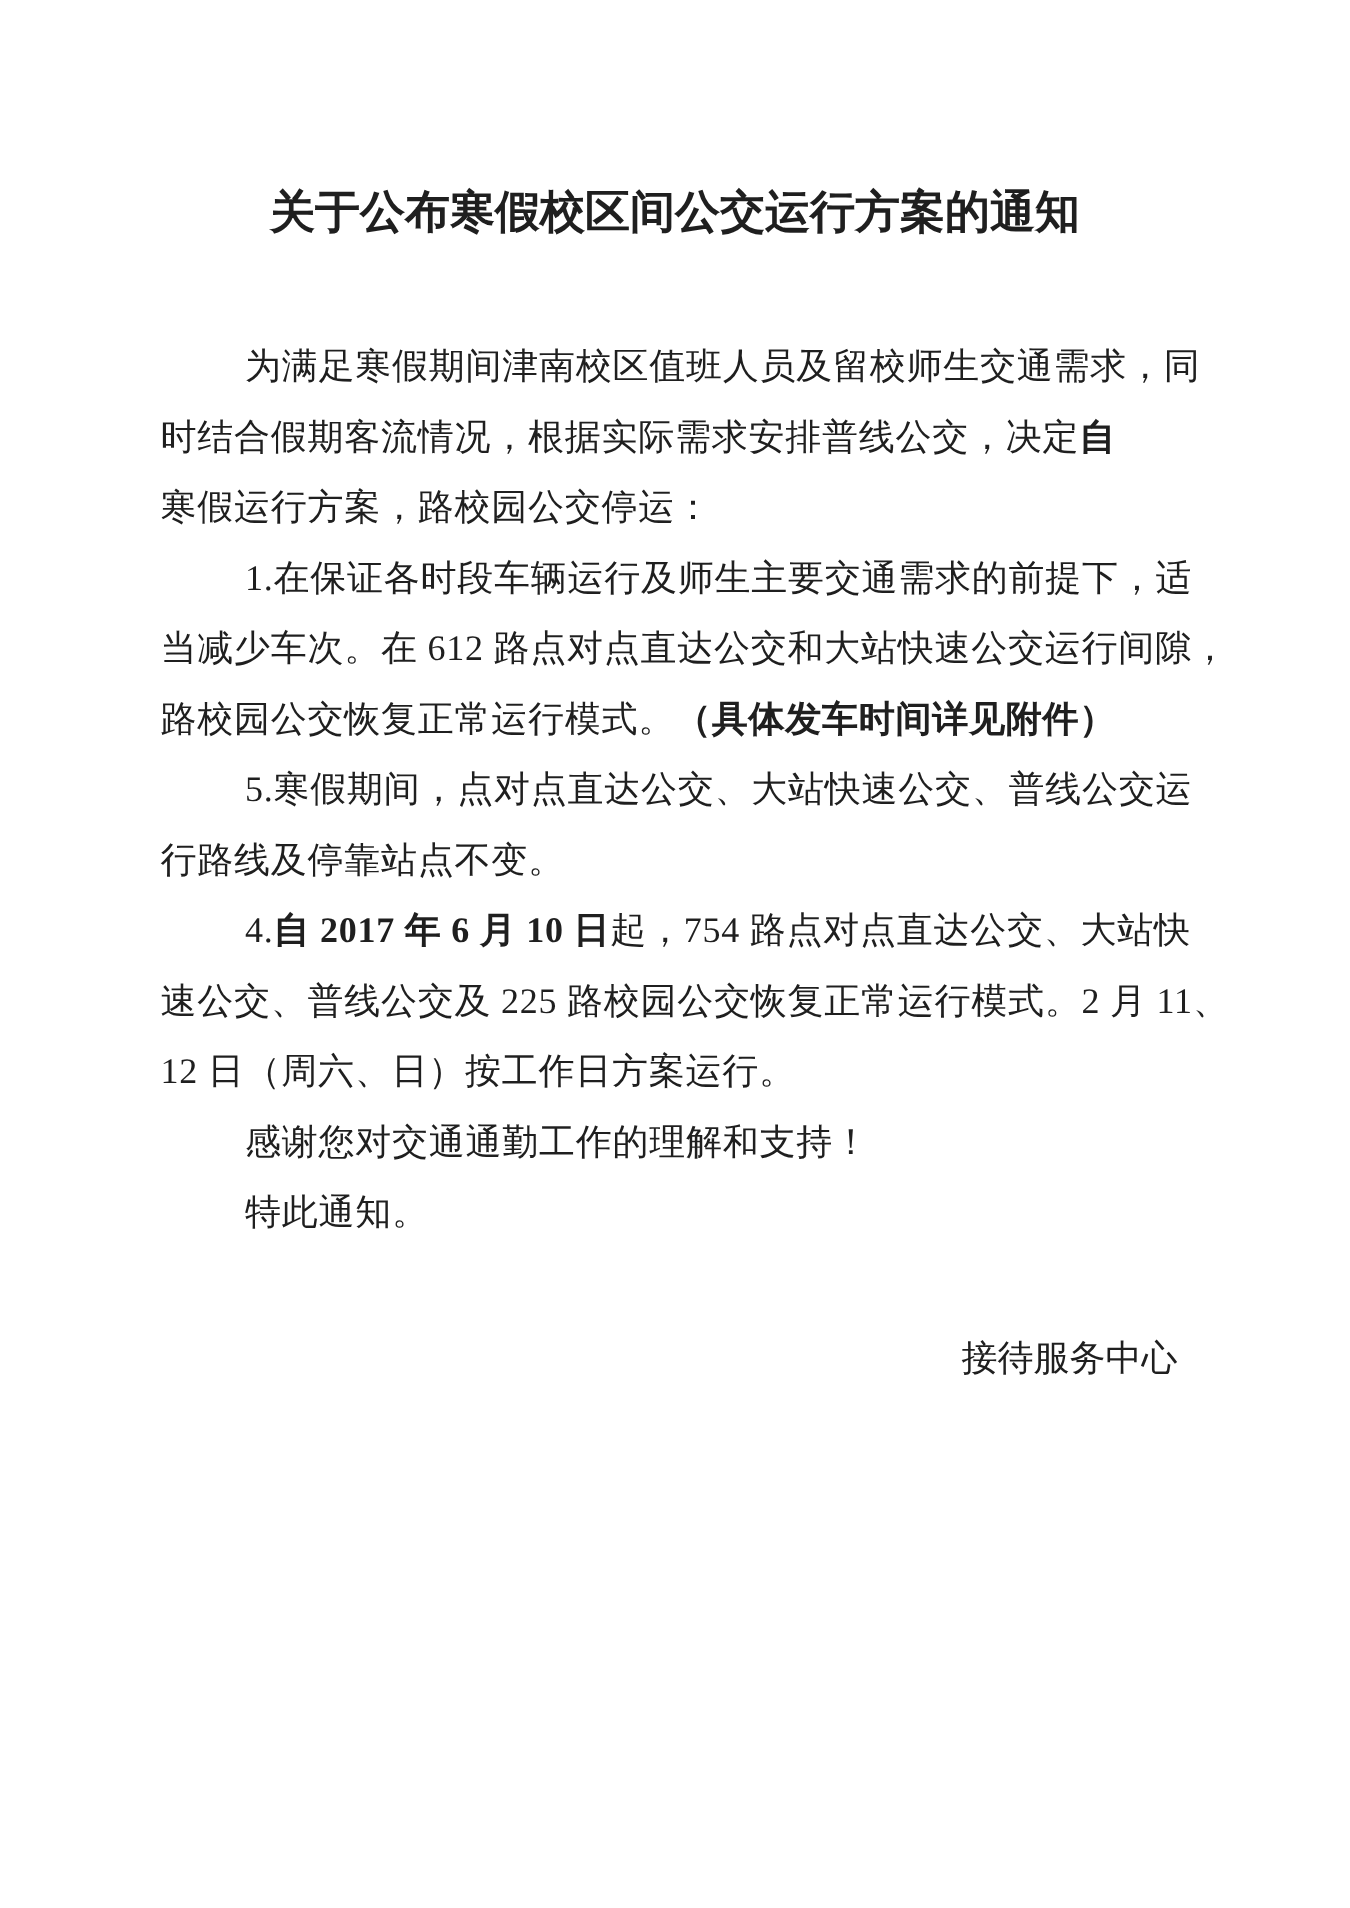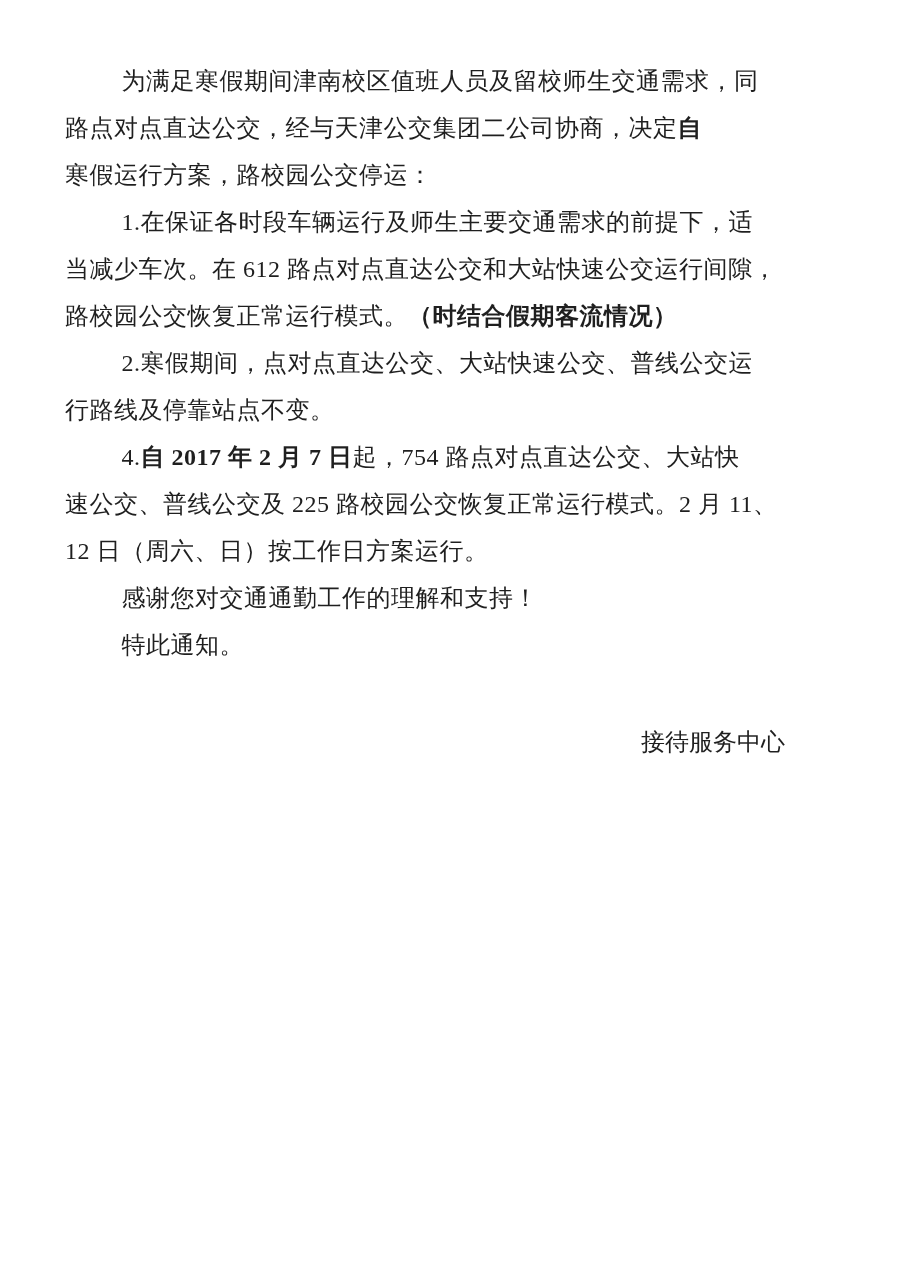--- a/index.html
+++ b/index.html
@@ -17,21 +17,21 @@
     margin: 0;
     padding-top: 120px;
     line-height: 44px;
     text-align: center;
     font-size: 30px;
     font-weight: bold;
     white-space: nowrap;
   }
   .doc-body {
     margin-top: 58px;
-    padding: 0 113px 0 65px;
+    padding: 0 113px 0 107px;
     font-size: 24px;
     line-height: 47px;
   }
   .doc-body .line {
     white-space: nowrap;
     letter-spacing: 0.5px;
   }
   .doc-body .line.indent { text-indent: 2.35em; }
   .doc-body b { font-weight: bold; }
   .signature {
@@ -40,31 +40,32 @@
     text-align: right;
     font-size: 24px;
     line-height: 47px;
     white-space: nowrap;
   }
 </style>
 </head>
 <body>
 
 <div class="page">
+  <h1 class="title">关于公布寒假校区间公交运行方案的通知</h1>
 
   <div class="doc-body">
       <div class="line indent"><span>为满足寒假期间津南校区值班人员及留校师生交通需求，同</span></div>
-      <div class="line"><span>路点对点直达公交，经与天津公交集团二公司协商，决定</span><b>自</b></div>
+      <div class="line"><span>时结合假期客流情况，根据实际需求安排普线公交，决定</span><b>自</b></div>
       <div class="line"><span>寒假运行方案，路校园公交停运：</span></div>
       <div class="line indent"><span>1.在保证各时段车辆运行及师生主要交通需求的前提下，适</span></div>
       <div class="line"><span>当减少车次。在 612 路点对点直达公交和大站快速公交运行间隙，</span></div>
-      <div class="line"><span>路校园公交恢复正常运行模式。</span><b>（时结合假期客流情况）</b></div>
-      <div class="line indent"><span>2.寒假期间，点对点直达公交、大站快速公交、普线公交运</span></div>
+      <div class="line"><span>路校园公交恢复正常运行模式。</span><b>（具体发车时间详见附件）</b></div>
+      <div class="line indent"><span>5.寒假期间，点对点直达公交、大站快速公交、普线公交运</span></div>
       <div class="line"><span>行路线及停靠站点不变。</span></div>
-      <div class="line indent"><span>4.</span><b>自 2017 年 2 月 7 日</b><span>起，754 路点对点直达公交、大站快</span></div>
+      <div class="line indent"><span>4.</span><b>自 2017 年 6 月 10 日</b><span>起，754 路点对点直达公交、大站快</span></div>
       <div class="line"><span>速公交、普线公交及 225 路校园公交恢复正常运行模式。2 月 11、</span></div>
       <div class="line"><span>12 日（周六、日）按工作日方案运行。</span></div>
       <div class="line indent"><span>感谢您对交通通勤工作的理解和支持！</span></div>
       <div class="line indent"><span>特此通知。</span></div>
     </div>
 
   <div class="signature">
     <div class="sig-line">接待服务中心</div>
   </div>
 </div>

